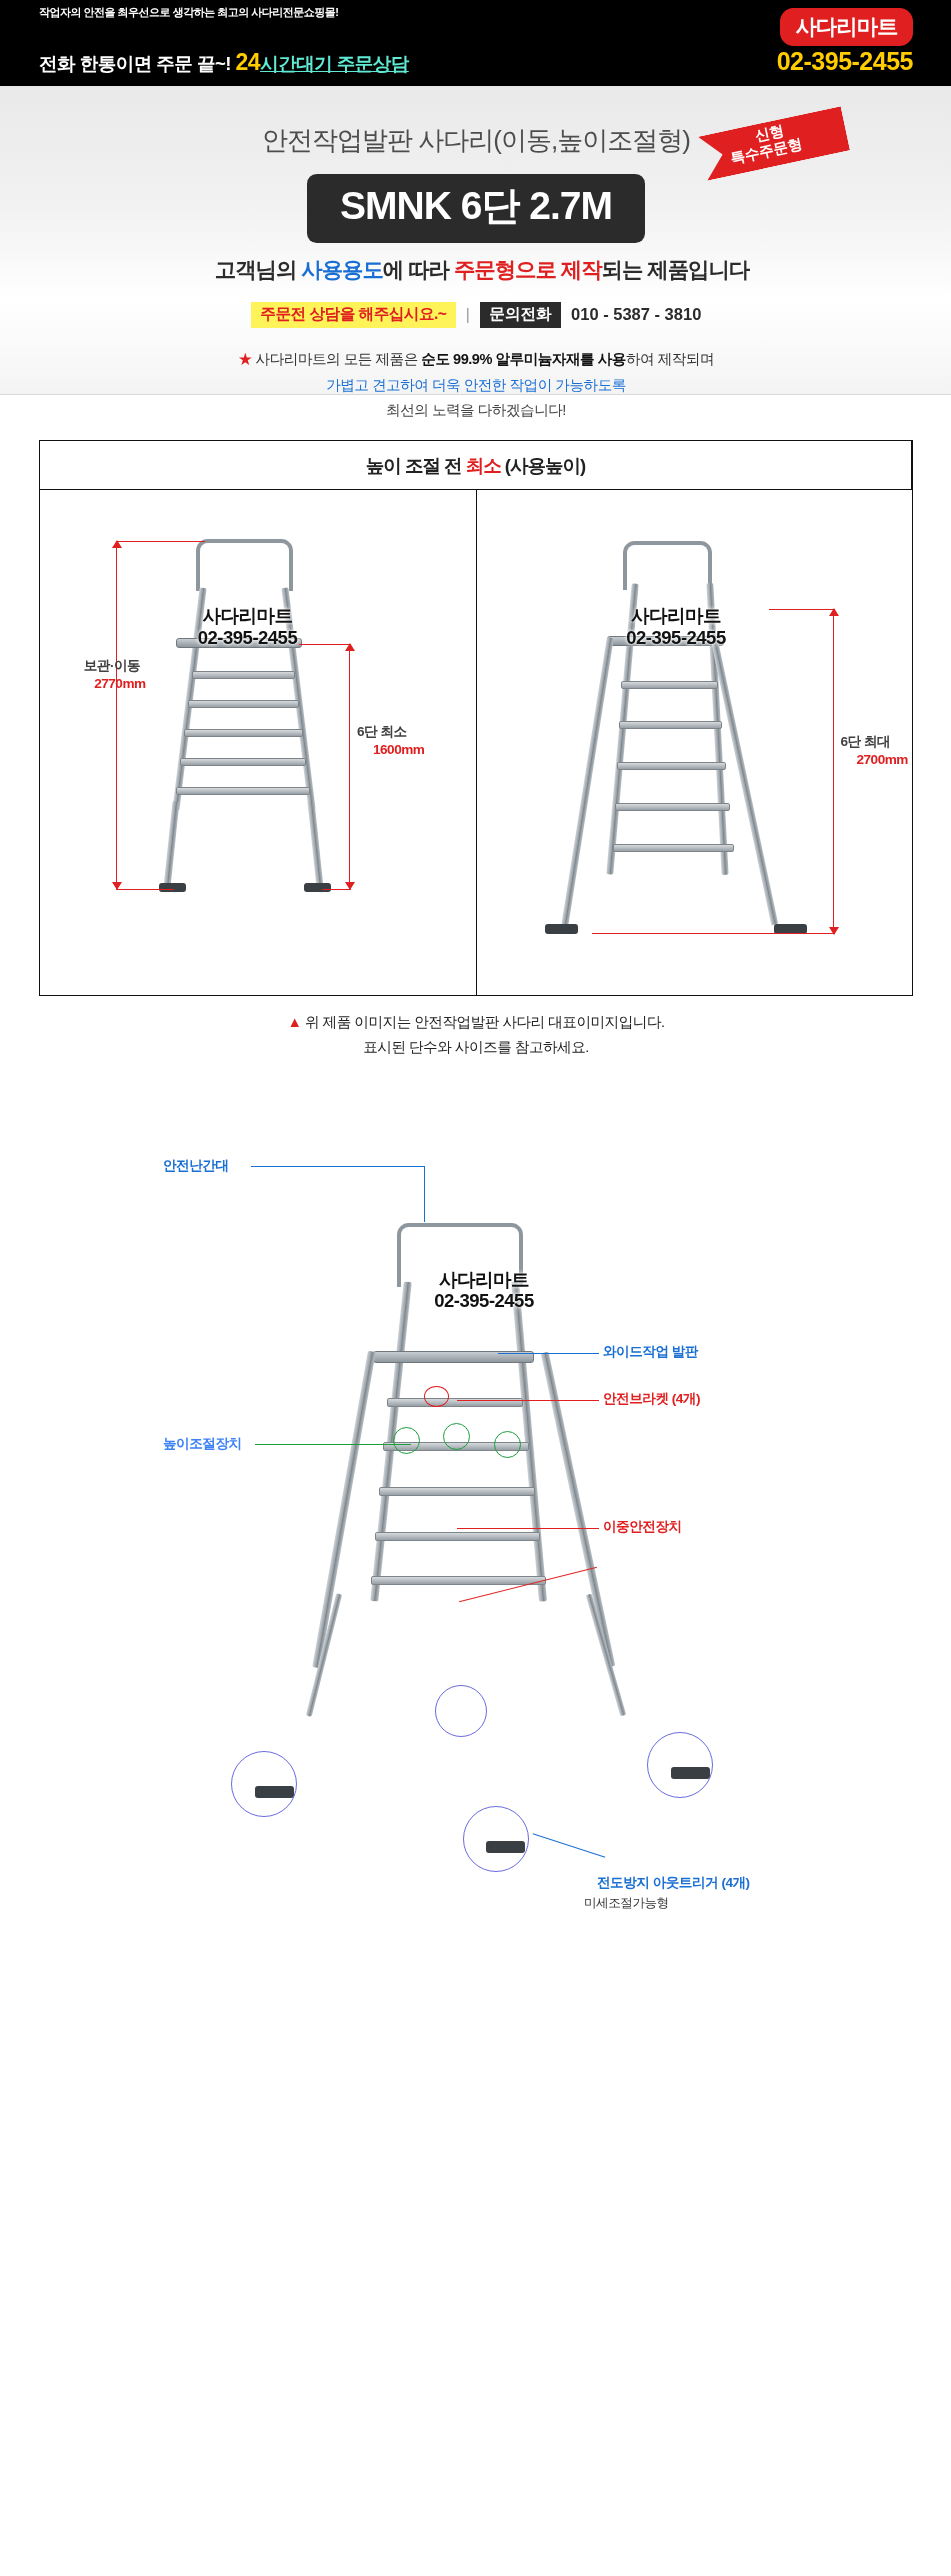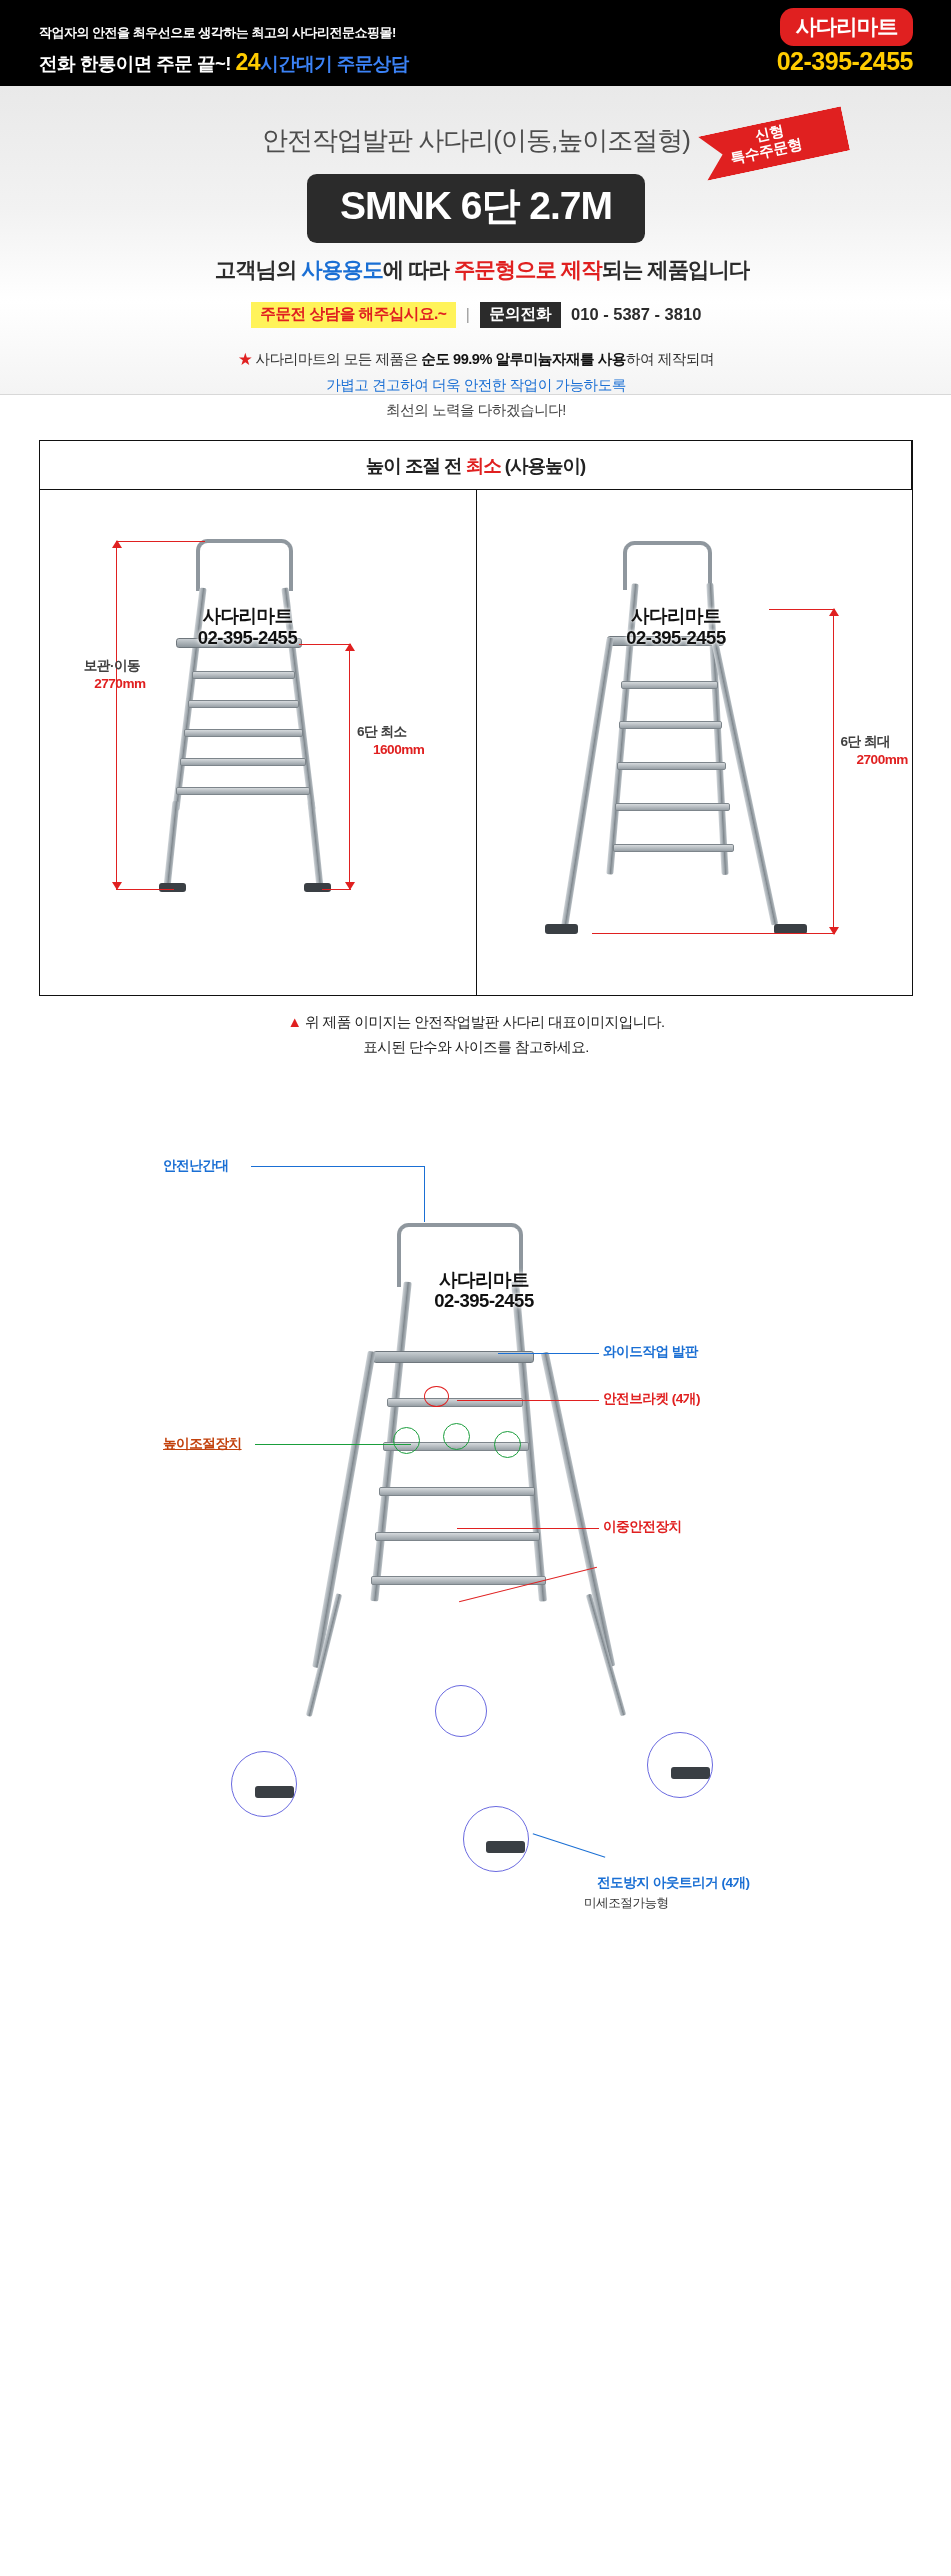--- a/index.html
+++ b/index.html
@@ -14,40 +14,40 @@
   
   .topbar {
     position: relative;
     width: 952px;
     height: 86px;
     background: #000000;
     overflow: hidden;
   }
   .topbar-line1 {
     position: absolute;
-    left: 39px; top: 24px;
-    font-size: 13px;
+    left: 39px; top: 5px;
+    font-size: 11px;
     color: #ffffff;
     letter-spacing: -0.5px;
     font-weight: bold;
   }
   .topbar-line2 {
     position: absolute;
     left: 39px; top: 49px;
     font-size: 18.5px;
     color: #ffffff;
     font-weight: bold;
     letter-spacing: -0.5px;
   }
   .topbar-line2 .num24 {
     color: #ffcc00;
     font-size: 23px;
     font-weight: bold;
   }
-  .topbar-line2 .h24 { color: #3b82f6; }
+  .topbar-line2 .h24 { color: #5eead4; text-decoration: underline; }
   .brand-pill {
     position: absolute;
     right: 39px; top: 7.8px;
     background: #e02020;
     color: #ffffff;
     font-weight: bold;
     font-size: 21.4px;
     padding: 3.9px 15.6px 5.8px 15.6px;
     border-radius: 13.6px;
     letter-spacing: -1px;
@@ -296,21 +296,21 @@
   }
   .feat-label {
     position: absolute;
     font-size: 13.6px;
     font-weight: bold;
     letter-spacing: -0.5px;
     white-space: nowrap;
   }
   .feat-blue { color: #1a6fd4; }
   .feat-red  { color: #e02020; }
-  .feat-green{ color: #c2410c; text-decoration: underline; }
+  .feat-green{ color: #3b82f6; }
   .feat-sub  { color: #333; font-weight: normal; font-size: 12.6px; }
 
   .lead {
     position: absolute;
     height: 0;
     border-top: 1.5px solid #1a6fd4;
   }
   .lead-red { border-top-color: #e02020; }
   .lead-green { border-top-color: #1a9e3c; }
   .lead-v {

